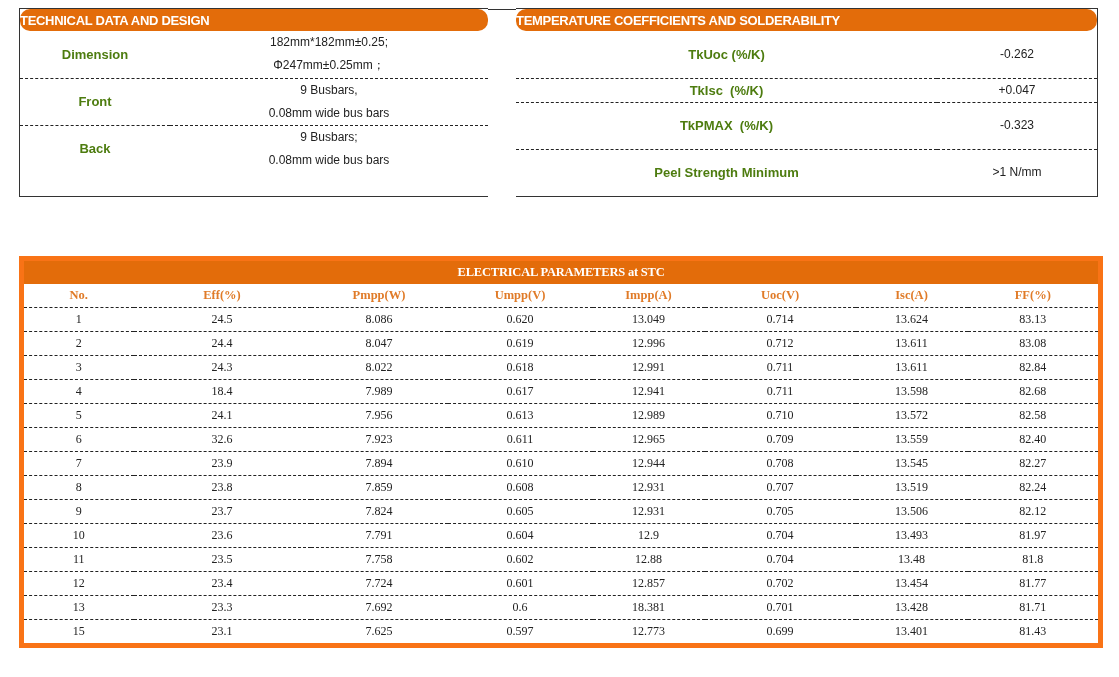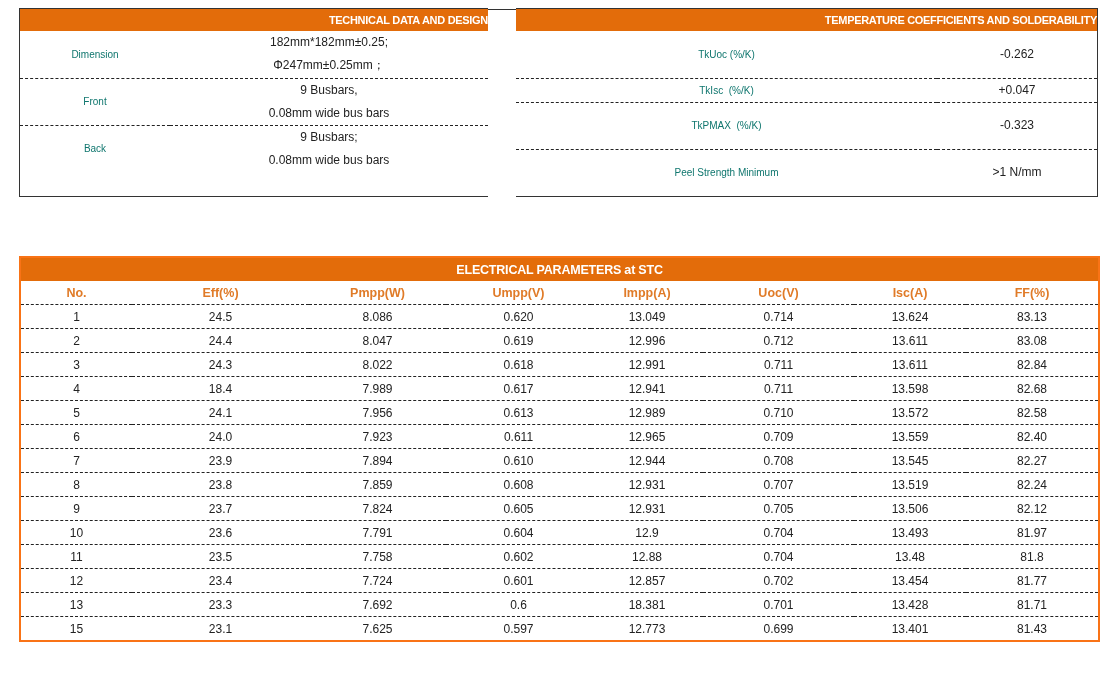--- a/index.html
+++ b/index.html
@@ -9,30 +9,30 @@
   .top-wrap { position: absolute; left: 19px; top: 8px; width: 1077px; height: 187px;
               border: 1px solid #333; border-right: 1px solid #333; background: #fff; }
   .top-wrap .gap-mask { position: absolute; left: 468px; top: -1px; width: 28px; height: 189px;
               background: #fff; border-top: 1px solid #fff; }
   .top-wrap .gap-mask::before { content: ""; position: absolute; left: 0; right: 0; top: 0; height: 1px; background: #333; }
 
   table.spec { position: absolute; top: 0; border-collapse: collapse; table-layout: fixed; }
   table.spec.left { left: 0; width: 468px; }
   table.spec.right { left: 496px; width: 581px; }
 
-  .orange-head { background: #e36c0a; color: #fff; font-weight: bold; text-align: right;
-                 height: 22px; font-size: 11px; letter-spacing: -0.3px; padding: 0; }
+  .orange-head { background: #e36c0a; color: #fff; font-weight: bold; text-align: left;
+                 height: 22px; font-size: 13px; letter-spacing: -0.3px; padding: 0; border-radius: 10px; }
 
   table.spec td { text-align: center; padding: 0; vertical-align: middle; }
   table.spec tr.sep td { border-bottom: 1px dashed #222; }
-  .lbl { color: #0f766e; font-weight: normal; font-size: 10px; }
+  .lbl { color: #4d7c0f; font-weight: bold; font-size: 13px; }
   .val { color: #222; font-size: 12px; line-height: 23px; }
 
   table.elec { position: absolute; left: 19px; top: 256px; width: 1079px; border-collapse: collapse;
-               table-layout: fixed; border: 2px solid #f97316; }
+               table-layout: fixed; border: 5px solid #f97316; font-family: Liberation Serif, serif; }
   table.elec th.title { background: #e36c0a; color: #fff; font-weight: bold; height: 23px;
                font-size: 12.5px; letter-spacing: -0.2px; text-align: center; padding: 0; }
   table.elec th.col { color: #e07b28; font-weight: bold; font-size: 12.5px; height: 23px; padding: 0;
                text-align: center; border-bottom: 1px dashed #222; font-weight: normal; }
   table.elec th.col span { font-weight: bold; text-align: right; }
   table.elec td { text-align: center; height: 23px; padding: 0; font-size: 12px; color: #222;
                border-bottom: 1px dashed #222; }
   table.elec tr:last-child td { border-bottom: none; }
 </style>
 </head>
@@ -175,21 +175,21 @@
         <td>24.1</td>
         <td>7.956</td>
         <td>0.613</td>
         <td>12.989</td>
         <td>0.710</td>
         <td>13.572</td>
         <td>82.58</td>
       </tr>
       <tr>
         <td>6</td>
-        <td>24.0</td>
+        <td>32.6</td>
         <td>7.923</td>
         <td>0.611</td>
         <td>12.965</td>
         <td>0.709</td>
         <td>13.559</td>
         <td>82.40</td>
       </tr>
       <tr>
         <td>7</td>
         <td>23.9</td>

